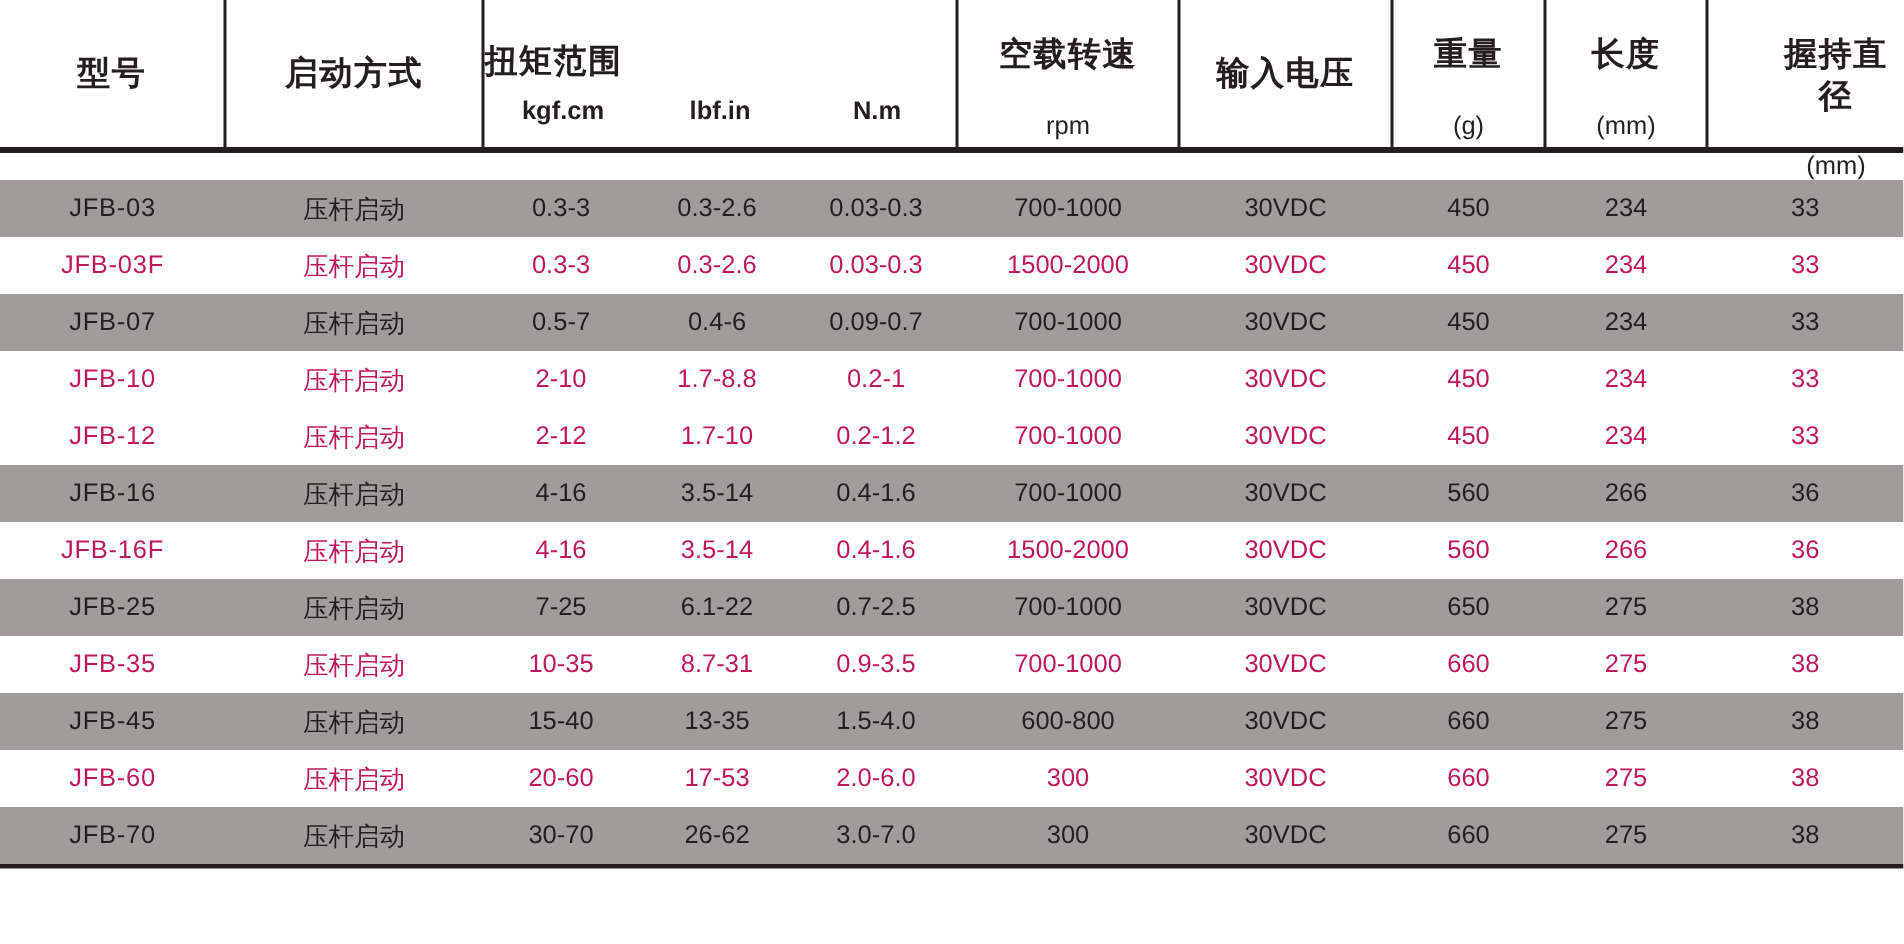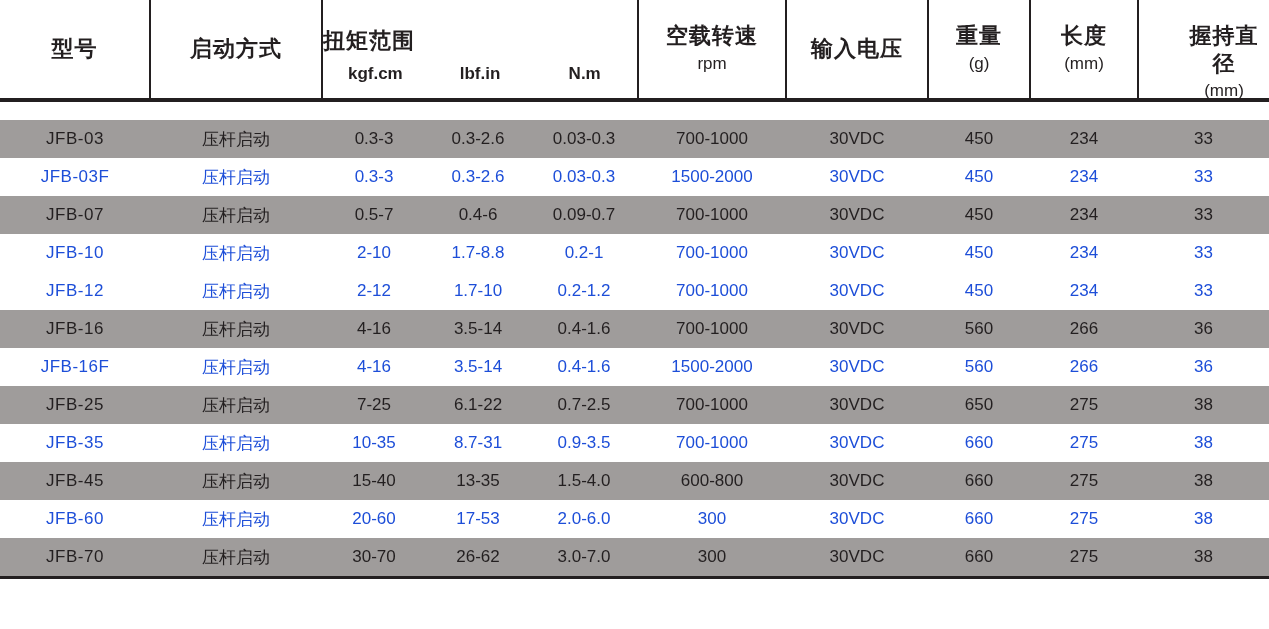--- a/index.html
+++ b/index.html
@@ -45,20 +45,21 @@
     letter-spacing: 1px;
     line-height: 1.25;
     color: #231f20;
   }
   .hdr-sub {
     font-size: 17px;
     font-weight: normal;
     line-height: 1.35;
     color: #231f20;
     padding-top: 3px;
+    margin-top: 20px;
   }
   
   .torque-group {
     display: flex;
     flex-direction: column;
     justify-content: flex-start;
     height: 98px;
     box-sizing: border-box;
   }
   .torque-title {
@@ -108,21 +109,21 @@
     font-size: 17px;
     padding: 0 2px;
     white-space: nowrap;
   }
   tbody tr.data-row.shaded td {
     background: #9f9c9b;
     color: #231f20;
   }
   tbody tr.data-row.plain td {
     background: #ffffff;
-    color: #1d4ed8;
+    color: #be185d;
   }
   td.model {
     font-size: 20px;
     letter-spacing: 0.5px;
   }
   td.start {
     font-size: 18px;
     margin-top: 22px;
   }
   .bottom-rule td {

